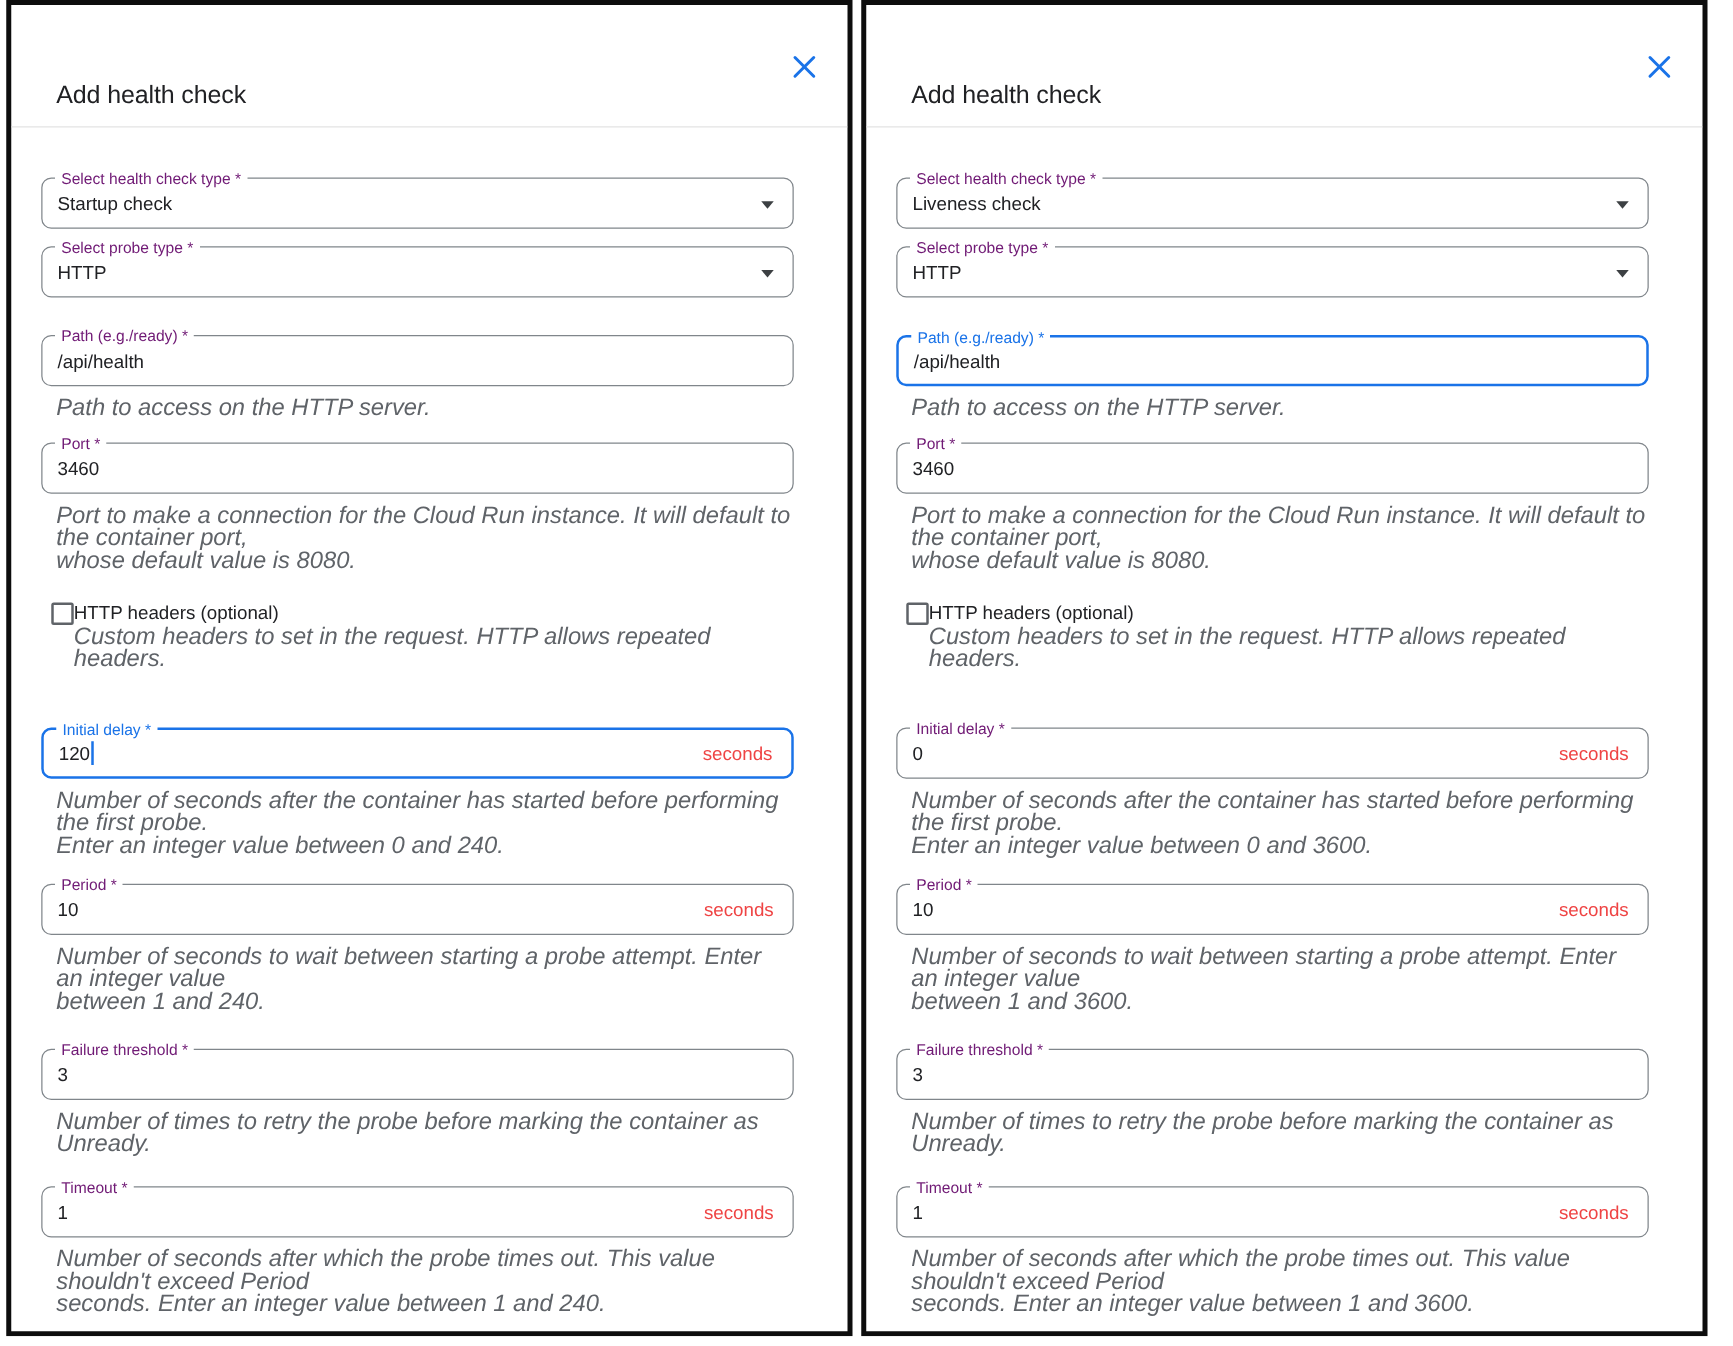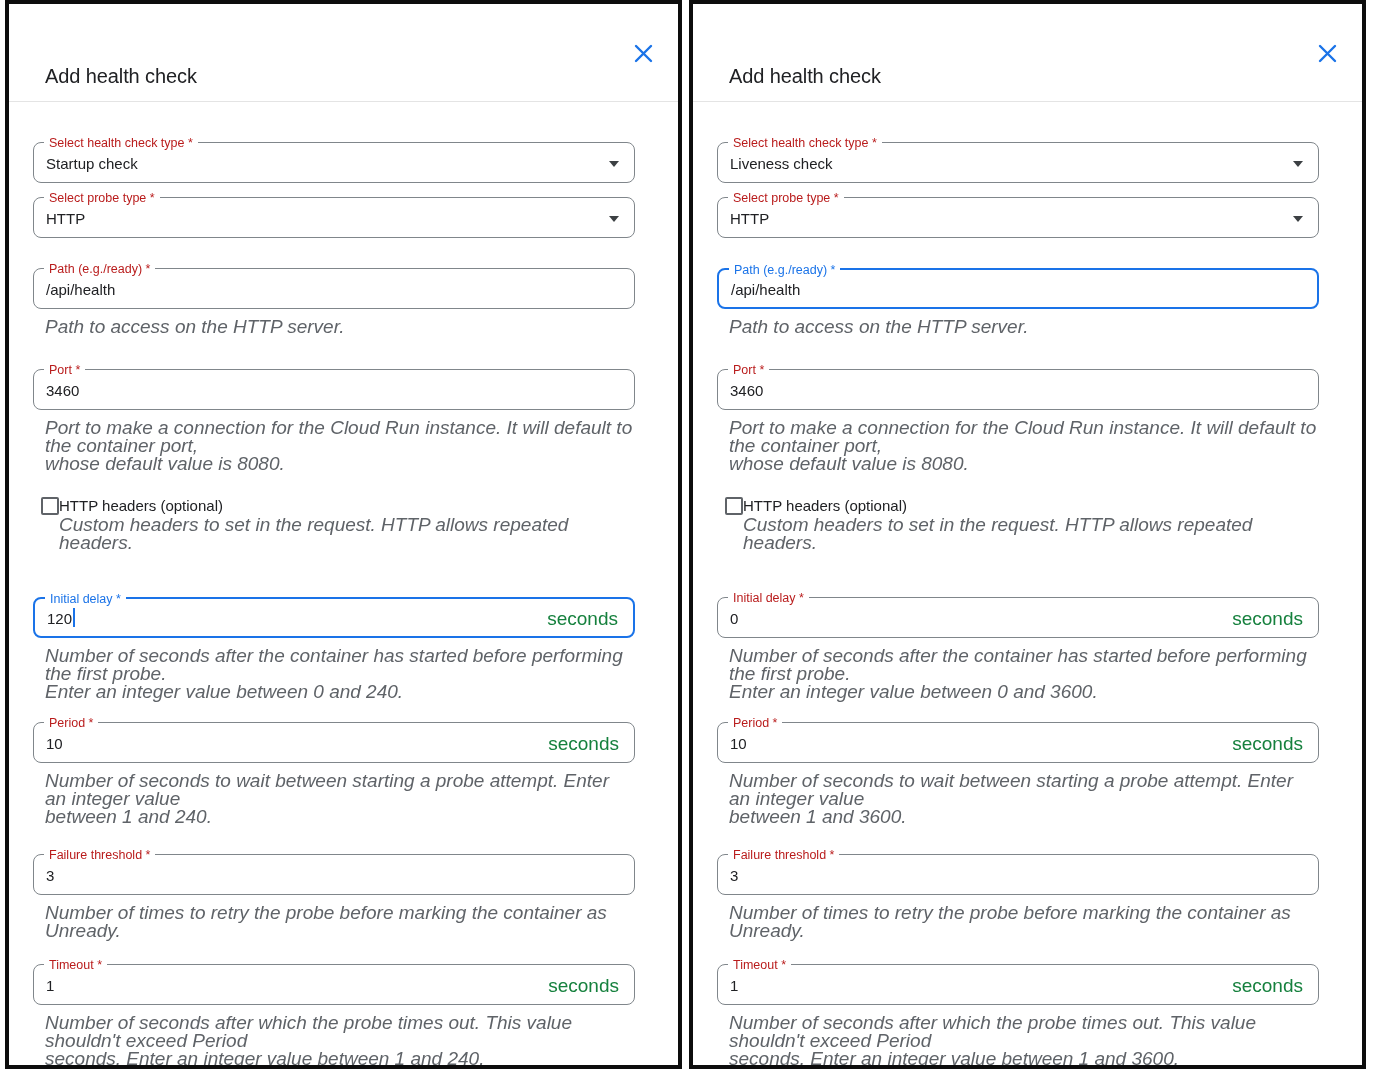--- a/index.html
+++ b/index.html
@@ -24,28 +24,28 @@
   .body { padding:0 43px 0 24px; }
 
   
   .field {
     position:relative; height:41px; border:1px solid #80868b; border-radius:8px;
     background:#fff; cursor:text;
   }
   .field.focused { border:2px solid #1a73e8; }
   .field .flabel {
     position:absolute; top:-8px; left:10px; background:#fff; padding:0 5px;
-    font-size:12.5px; line-height:16px; color:#b91c1c; white-space:nowrap;
+    font-size:12.5px; line-height:16px; color:#701a75; white-space:nowrap;
   }
   .field.focused .flabel { color:#1a73e8; }
   .field .vrow {
     display:flex; align-items:center; height:100%; padding:2px 15px 0 12px;
   }
   .field .value { font-size:15px; color:#202124; white-space:nowrap; }
-  .field .suffix { margin-left:auto; font-size:19px; color:#15803d; }
+  .field .suffix { margin-left:auto; font-size:15px; color:#ef4444; }
   .field .chev {
     margin-left:auto; width:0; height:0;
     border-left:5px solid transparent; border-right:5px solid transparent;
     border-top:6px solid #3c4043;
   }
   .caret {
     display:inline-block; width:2px; height:19px; background:#1a73e8;
     vertical-align:middle; margin-left:1px; margin-top:-3px;
   }
   .helper {
@@ -55,21 +55,21 @@
   }
   .cbrow { display:flex; margin-left:8px; gap:0; }
   .cbbox {
     width:18px; height:18px; border:2px solid #5f6368; border-radius:2px;
     background:#fff; flex:0 0 auto; margin-top:1px; cursor:pointer;
   }
   .cbtext .cblabel { font-size:15px; color:#202124; line-height:20px; }
   .cbtext .helper { margin-left:0; }
 
   .mt40{margin-top:40px}.mt29{margin-top:14px}.mt30{margin-top:30px}
-  .mt27{margin-top:33px}.mt23{margin-top:23px}.mt45{margin-top:45px}
+  .mt27{margin-top:18px}.mt23{margin-top:23px}.mt45{margin-top:45px}
   .mt21{margin-top:21px}.mt28{margin-top:28px}.mt24{margin-top:24px}
   .mt9{margin-top:9px}
 
   .footer-divider { margin-top:47px; border-top:1px solid #e4e4e4; }
   .footer { display:flex; align-items:center; gap:31px; padding:16px 0 0 24px; }
   .add-btn {
     background:#0f172a; color:#fff; border:none; border-radius:5px;
     height:37px; padding:0 20px; font-size:14.5px; font-weight:bold;
     font-family:inherit; cursor:pointer;
   }

